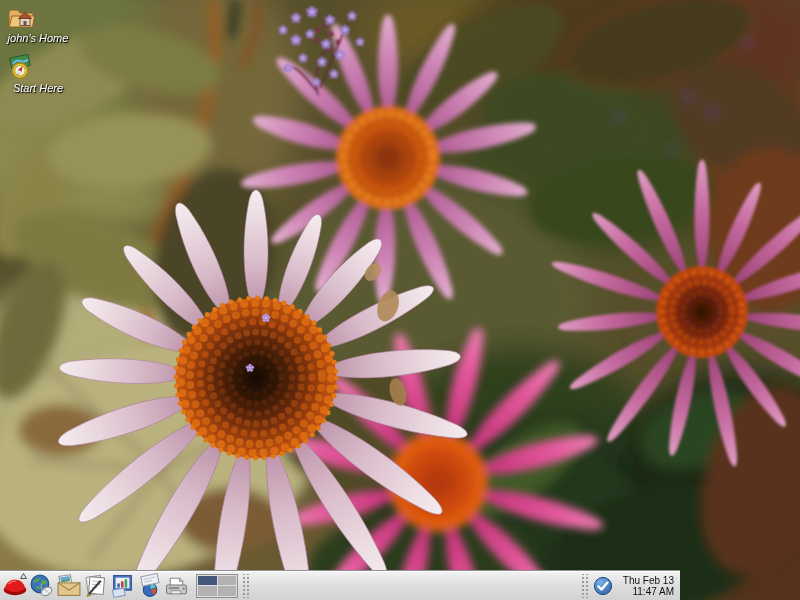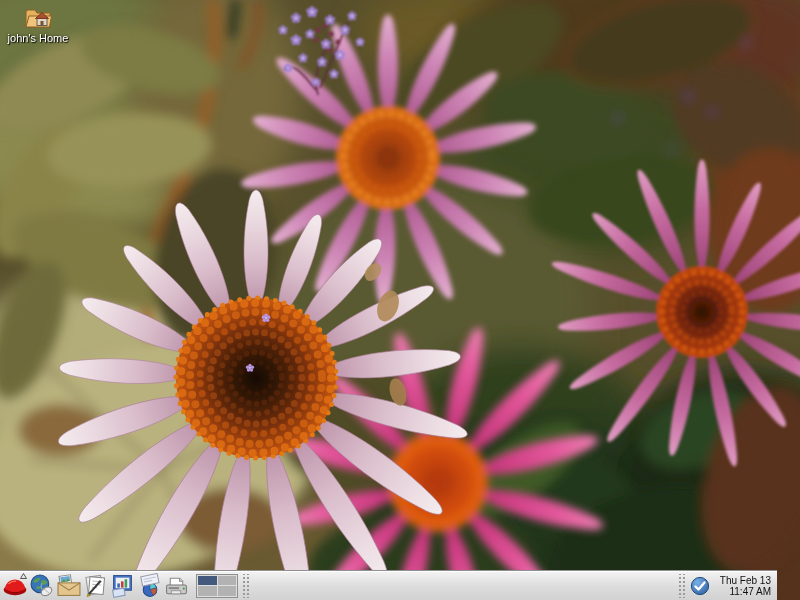--- a/index.html
+++ b/index.html
@@ -3,31 +3,31 @@
 <meta charset="utf-8">
 <style>
   * { margin:0; padding:0; box-sizing:border-box; }
   html,body { width:800px; height:600px; overflow:hidden; }
   body { font-family:"Liberation Sans", sans-serif; position:relative; background:#574f2b; }
 
   .wallpaper { position:absolute; top:0; left:0; width:800px; height:600px; display:block; }
 
   
   .desktop-icons { position:absolute; top:4px; left:6px; width:70px; }
-  .desktop-icon { width:64px; margin-bottom:9px; display:flex; flex-direction:column; align-items:center; cursor:default; }
+  .desktop-icon { width:64px; margin-bottom:9px; display:flex; flex-direction:column; cursor:default;font-style:italic; }
   .desktop-icon svg { display:block; }
   .icon-label {
     margin-top:2px; font-size:11px; line-height:12px; color:#ffffff; text-align:center;
     text-shadow:1px 1px 1px rgba(0,0,0,.95), 0 0 3px rgba(0,0,0,.75);
     white-space:nowrap;
   }
 
   
   .panel {
-    position:absolute; left:0; bottom:0; width:777px; height:30px;
+    position:absolute; left:0; bottom:0; width:680px; height:30px;
     background:linear-gradient(#f4f4f4, #dcdcdc 55%, #d2d2d2);
     border-top:1px solid #8f8f8f;
     box-shadow:inset 0 1px 0 #ffffff;
     display:flex; align-items:center; padding:0 3px 0 1px;
   }
   .launcher {
     width:27px; height:28px; border:none; background:transparent;
     display:flex; align-items:center; justify-content:center; position:relative; padding:0;
   }
   .menu-arrow { position:absolute; top:1px; right:1px; line-height:0; }
@@ -349,20 +349,35 @@
     <svg width="30" height="26" viewBox="0 0 28 26">
       <path d="M2 7 L2 23 L26 23 L26 9 L13 9 L11 6 L4 6 Z" fill="#e7b05e" stroke="#8a6228"></path>
       <path d="M2 23 L5 12 L27.5 12 L25.5 23 Z" fill="#f0c479" stroke="#8a6228"></path>
       <rect x="13" y="13.5" width="10" height="8" fill="#ded6c6" stroke="#665c50"></rect>
       <path d="M11.5 14.5 L18 8.5 L24.5 14.5 Z" fill="#a65230" stroke="#7a3a20"></path>
       <rect x="16.5" y="17" width="3" height="4.5" fill="#7a5230"></rect>
     </svg>
     <span class="icon-label">john's Home</span>
   </div>
 
+  <div class="desktop-icon">
+    <svg width="28" height="27" viewBox="0 0 26 26">
+      <g transform="rotate(-12 13 9)">
+        <rect x="4" y="3" width="18" height="11" rx="1" fill="#3f8a4a" stroke="#2a5a30"></rect>
+        <path d="M6 9 Q10 5 14 8 Q17 10 21 8" stroke="#68b8e8" stroke-width="2" fill="none"></path>
+      </g>
+      <circle cx="13" cy="17" r="7.5" fill="#e8c83a" stroke="#a08820" stroke-width="1.5"></circle>
+      <circle cx="13" cy="17" r="5" fill="#f6f2e2" stroke="#c0a830"></circle>
+      <g transform="rotate(28 13 17)">
+        <path d="M13 11.8 L14.8 17 L13 22.2 L11.2 17 Z" fill="#cc2020"></path>
+        <path d="M13 22.2 L11.2 17 L14.8 17 Z" fill="#f4f4f4" stroke="#999" stroke-width="0.4"></path>
+      </g>
+    </svg>
+    <span class="icon-label">Start Here</span>
+  </div>
 
 
 </div>
 
 <div class="panel">
 
   <button class="launcher" title="">
     <svg width="26" height="26" viewBox="0 0 24 24">
       <ellipse cx="12" cy="15.5" rx="10.5" ry="5" fill="#a50a0a"></ellipse>
       <path d="M2.5 14.5 Q4 6.5 12 6 Q20 6.5 21.5 14.5 Q17 18 12 18 Q7 18 2.5 14.5 Z" fill="#e11b1b"></path>

